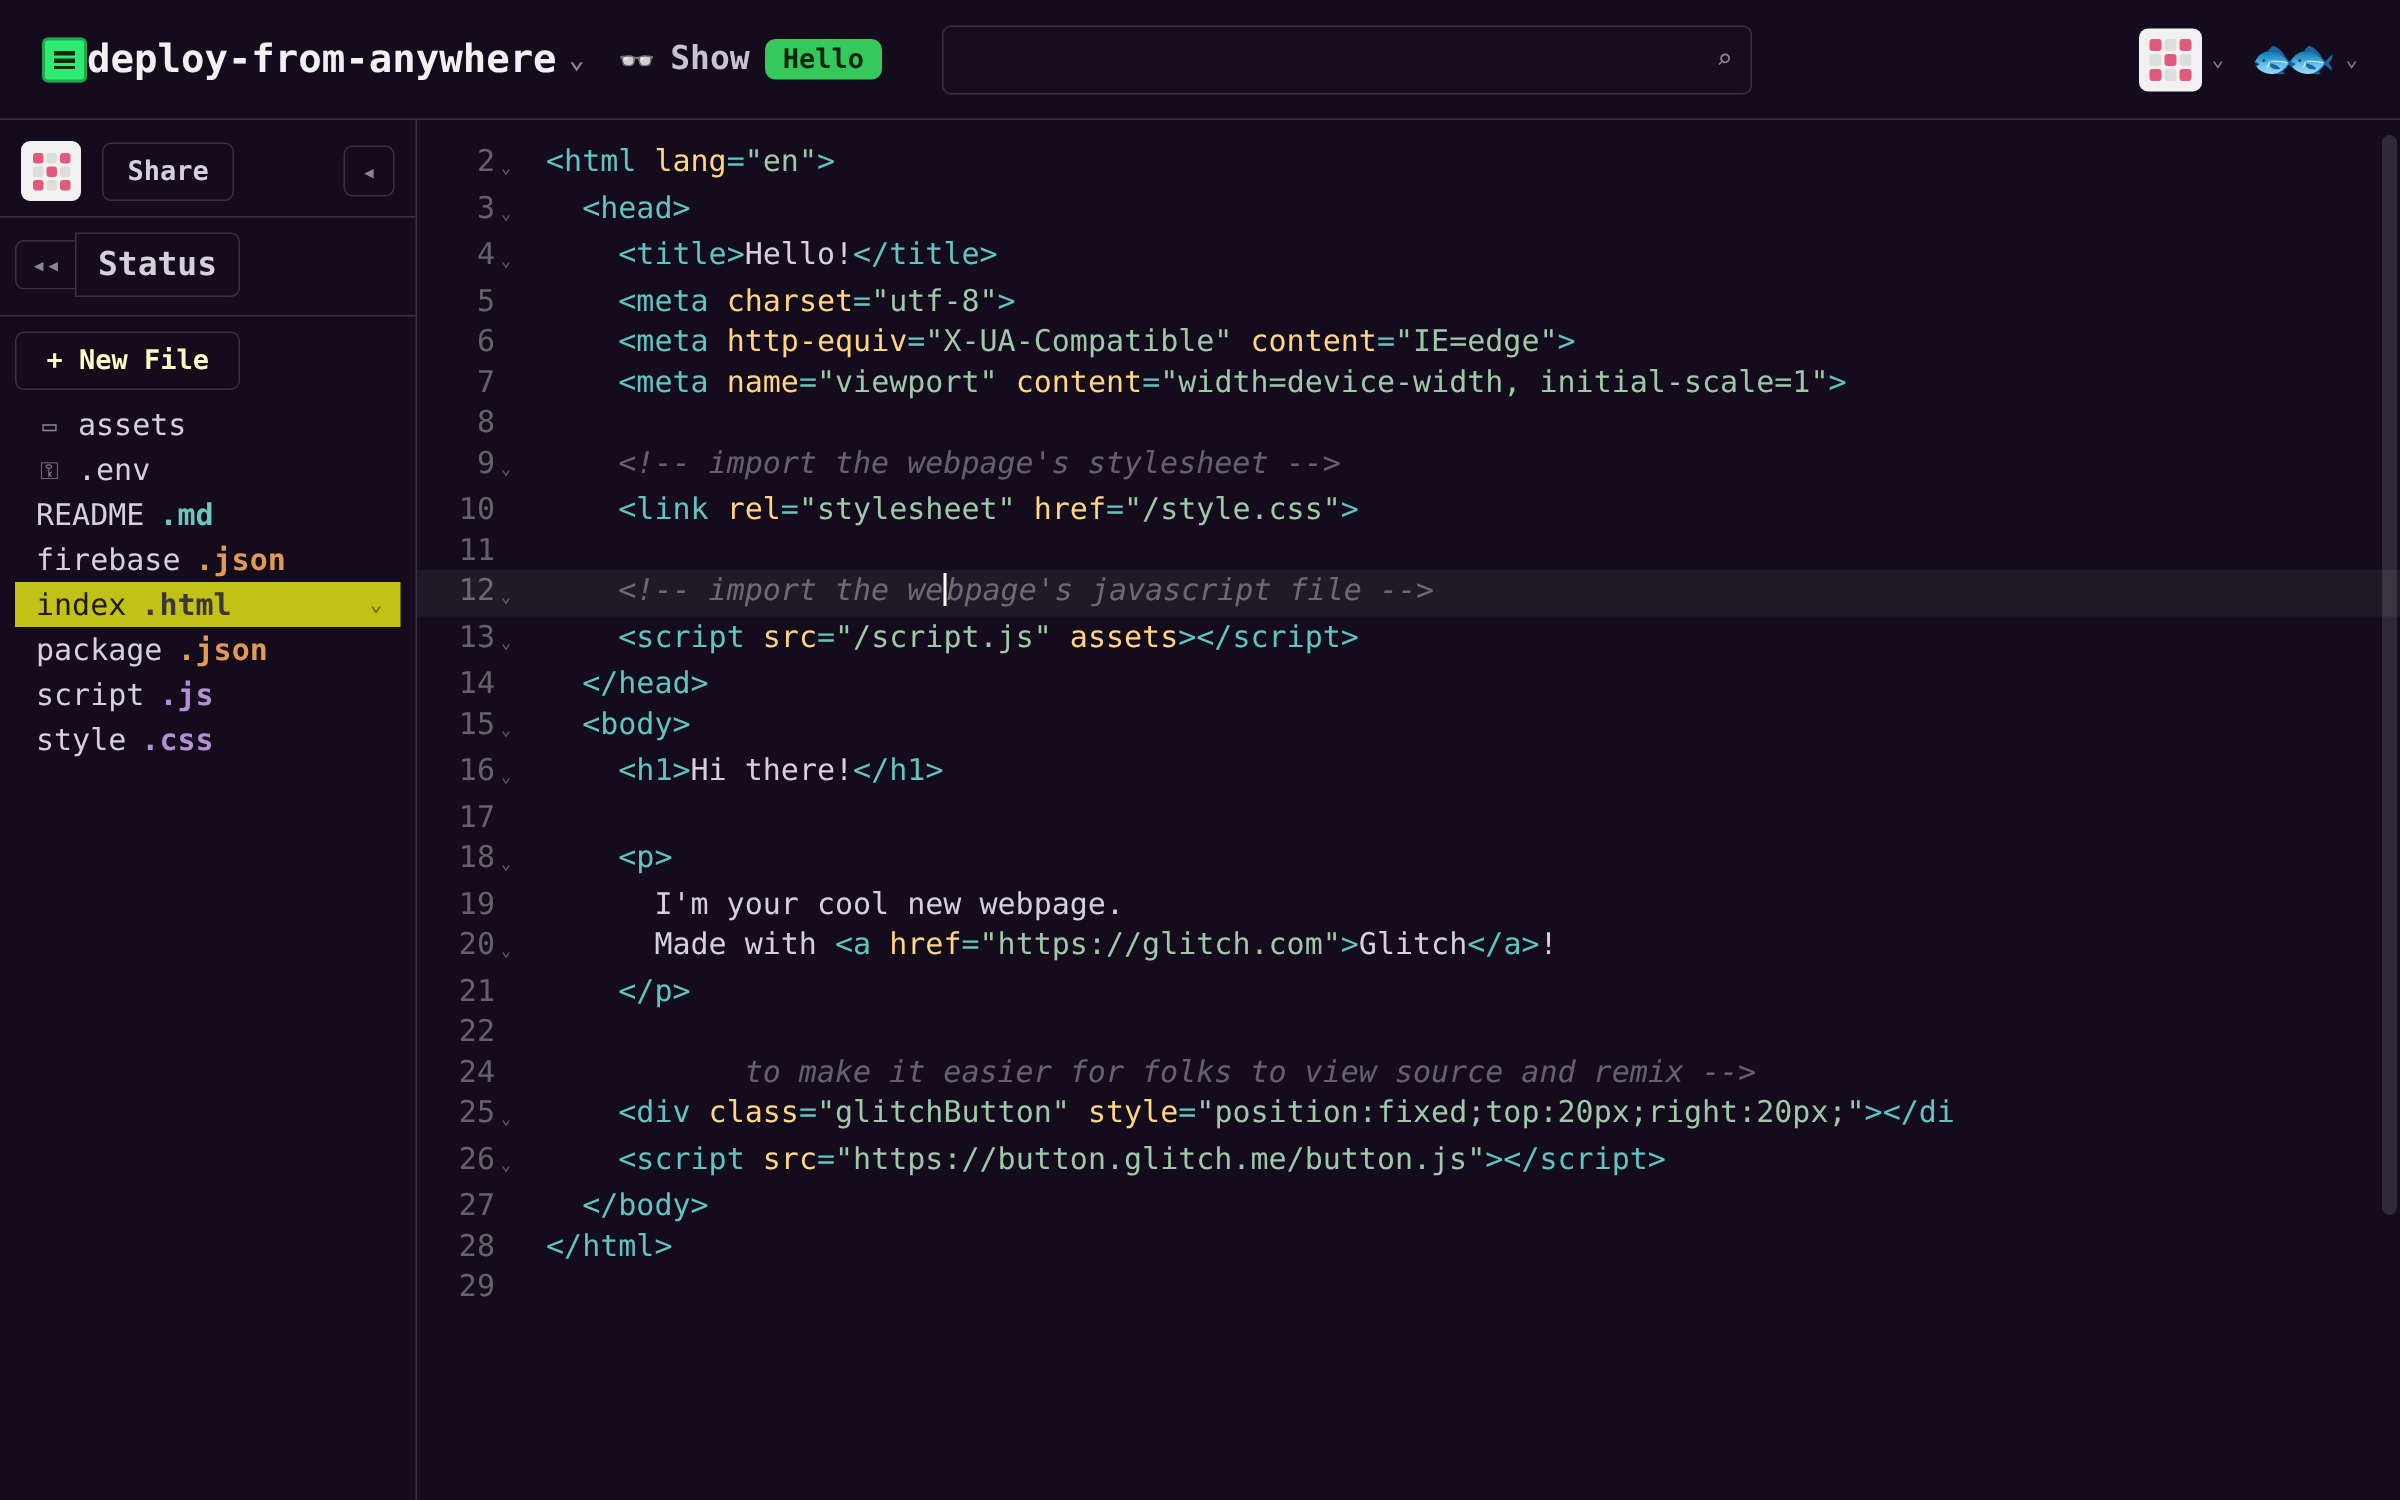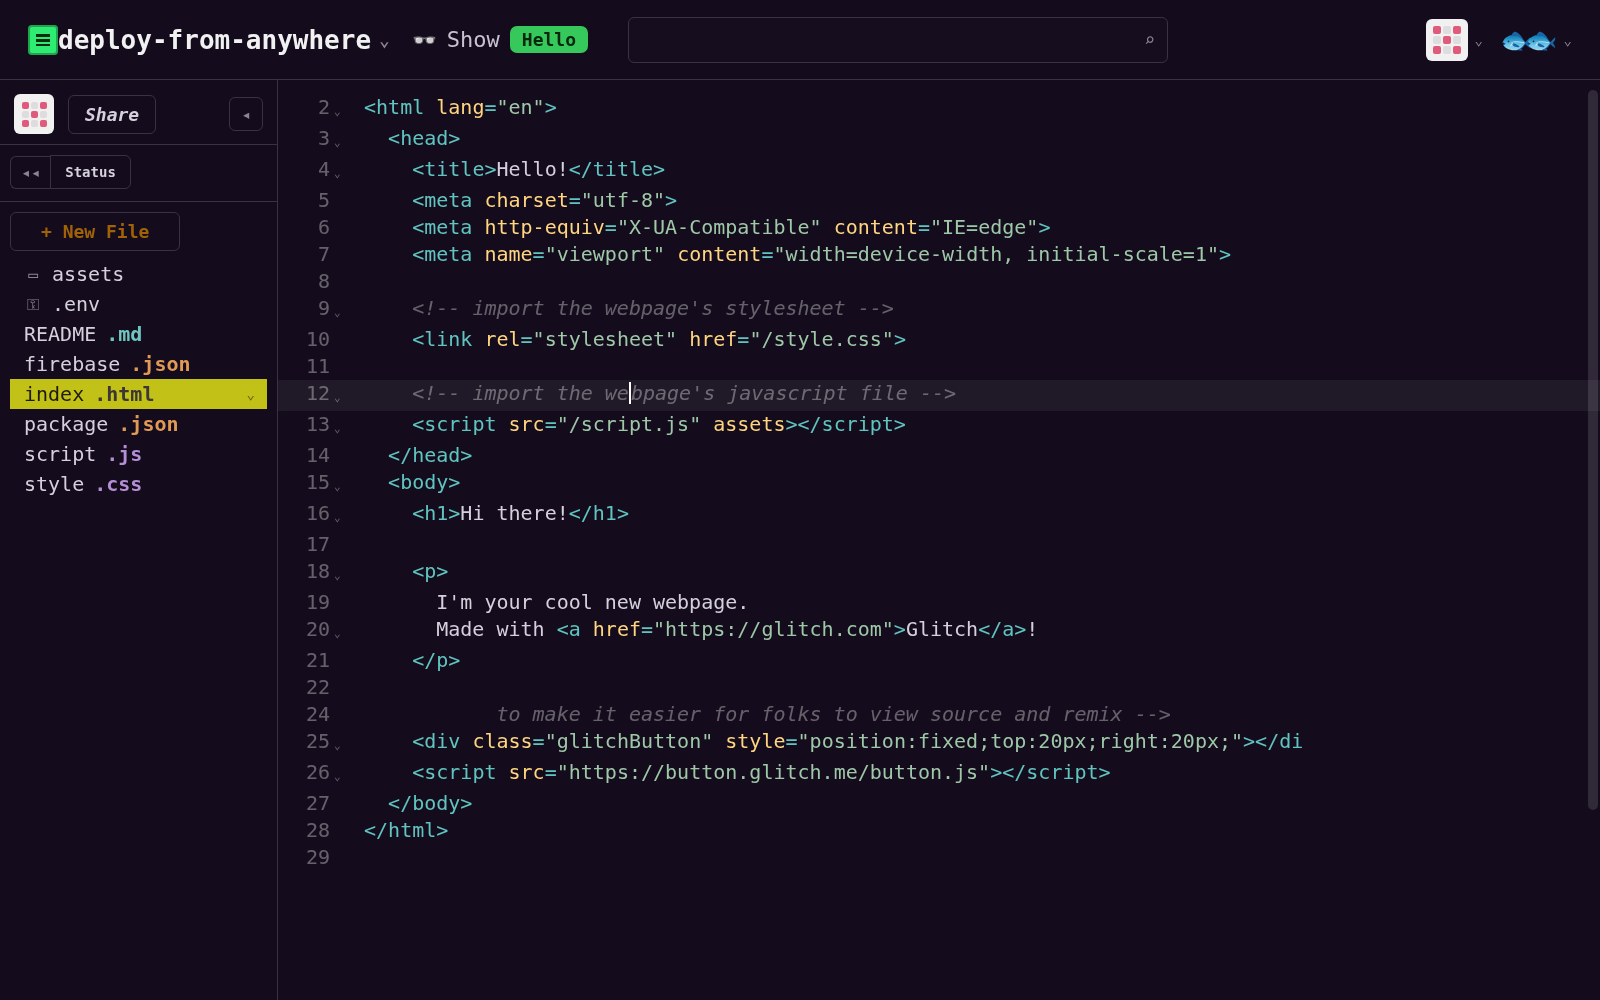--- a/index.html
+++ b/index.html
@@ -50,21 +50,21 @@
     box-shadow: 0 0 0 2px rgba(0,0,0,.3) inset;
   }
   .project-name {
     font-size: 26px; font-weight: 700; color: #f1f1f1;
     display:flex; align-items:center; gap:8px;
   }
   .chev { color: var(--muted); font-size:18px; }
 
   .show-group { display:flex; align-items:center; gap:10px; margin-left: 22px;}
   .glasses { font-size:20px; filter: grayscale(1) brightness(1.4); }
-  .show-label { font-size:22px; color:#c9c2d2; font-weight:400; }
+  .show-label { font-size:22px; color:#c9c2d2; font-weight:700; }
   .live-badge {
     background: #37c85c; color:#06260e;
     padding: 3px 12px; border-radius: 7px;
     font-size: 18px; font-weight:700;
   }
 
   .search {
     flex: 1; max-width: 540px;
     height: 46px; margin-left: 40px;
     border: 1px solid var(--border); border-radius: 6px;
@@ -106,45 +106,44 @@
   .mini-av { width:40px;height:40px;border-radius:6px;background:#f1f1f1;
     display:flex;flex-wrap:wrap;align-content:center;justify-content:center;gap:2px;padding:6px;}
   .mini-av i{width:7px;height:7px;background:#e05a7b;display:block;border-radius:2px;}
   .mini-av i.off{background:#ddd;}
   .btn {
     border:1px solid var(--border); border-radius:6px;
     padding: 8px 16px; color:#d6d0dd; background:transparent;
     font-family:inherit; font-size:18px; font-weight:600;
     display:inline-flex;align-items:center;gap:8px;
     cursor:pointer;
-    font-style:italic;
   }
   .collapse-btn {
     border:1px solid var(--border); border-radius:6px;
     width:34px;height:34px;display:flex;align-items:center;justify-content:center;
     color:var(--muted); margin-left:auto; cursor:pointer;
   }
 
   .sb-section { border-top:1px solid var(--border); padding: 10px 10px 12px 10px; }
   .status-row { display:flex; align-items:center; gap:0; }
   .rewind {
     border:1px solid var(--border); border-right:0;
     border-radius:6px 0 0 6px; padding:6px 10px; color:var(--muted);
     cursor:pointer;
   }
   .status-btn {
     border:1px solid var(--border);
-    border-radius:0 6px 6px 0; padding:8px 14px; color:#d6d0dd; font-size:14px; font-weight:600;
+    border-radius:0 6px 6px 0; padding:8px 14px; color:#d6d0dd; font-size:22px; font-weight:600;
     cursor:pointer;
   }
 
   .newfile {
     border:1px dashed var(--border); border-style:solid;
-    border-radius:6px; padding:8px 30px;
-    color:#a16207; font-size:18px; font-weight:600;
+    border-radius:6px; padding:8px 20px;
+    color:#fef9c3; font-size:18px; font-weight:600;
     display:inline-flex;align-items:center;gap:6px; cursor:pointer;
   }
 
   .files { list-style:none; margin:8px 0 0 0; padding:0; }
   .files li {
     display:flex; align-items:center; gap:10px;
     padding: 3px 12px 3px 14px; font-size:20px;
     color:#d6d0dd; cursor:pointer;
   }
   .files li .icon { font-size:16px; color:var(--muted); width:18px; text-align:center;}

